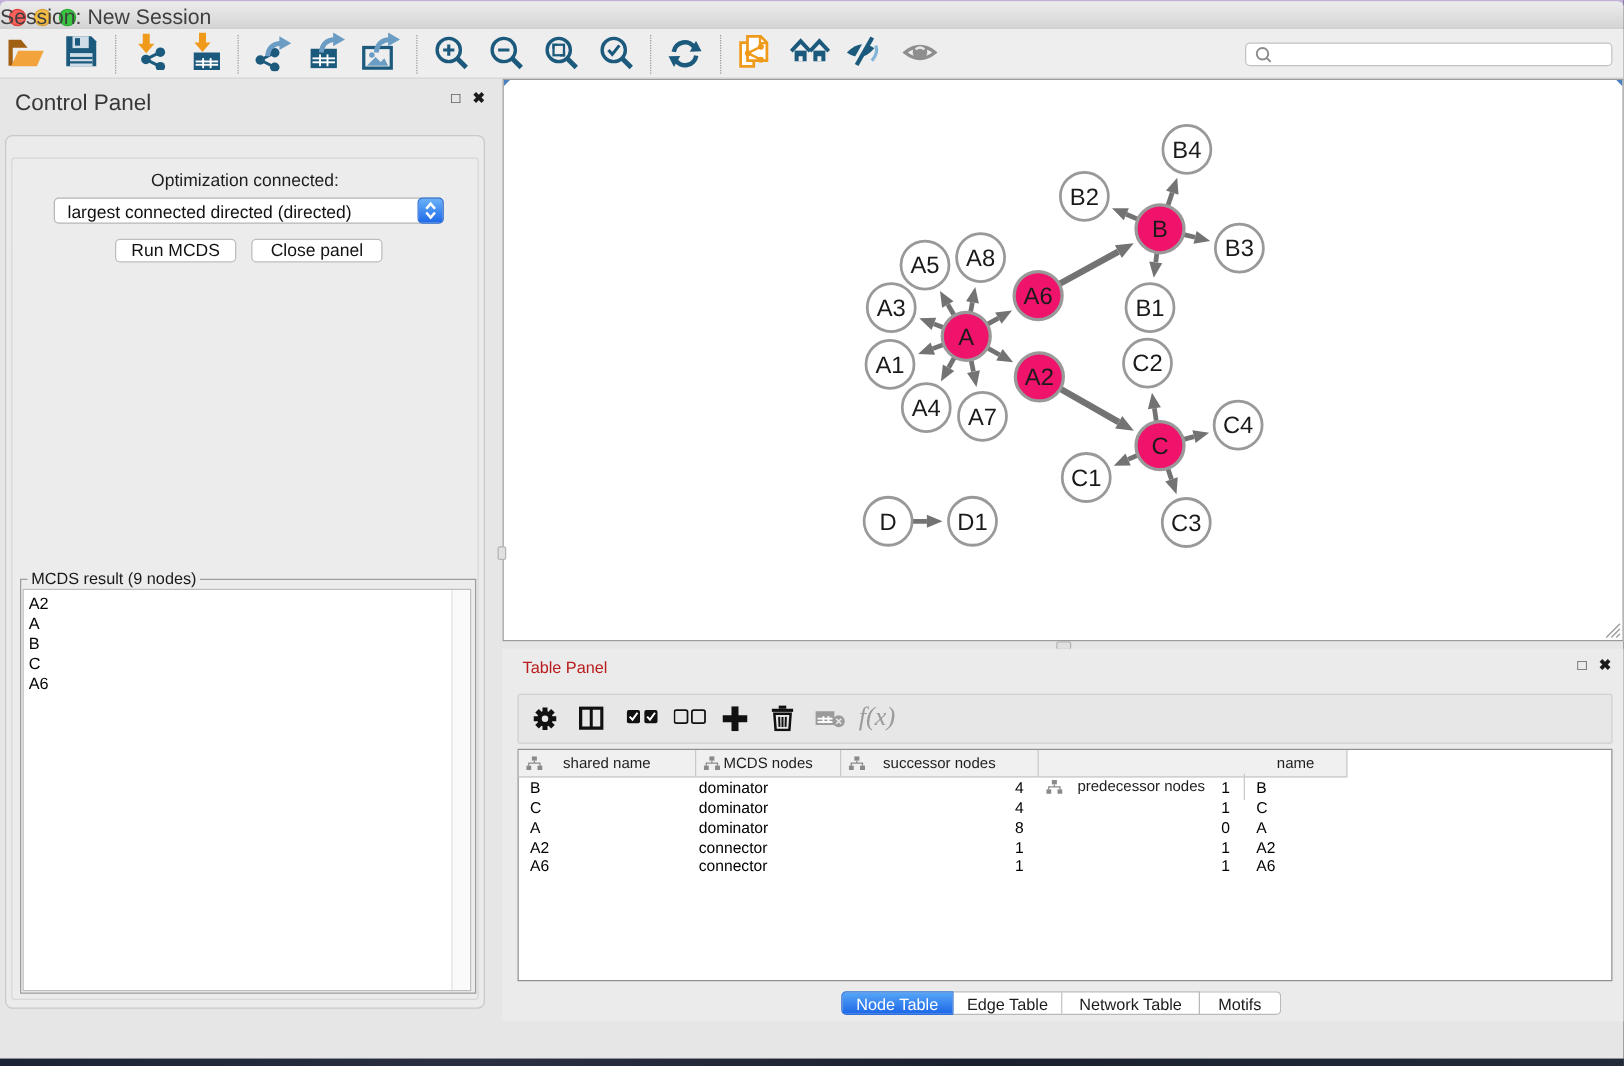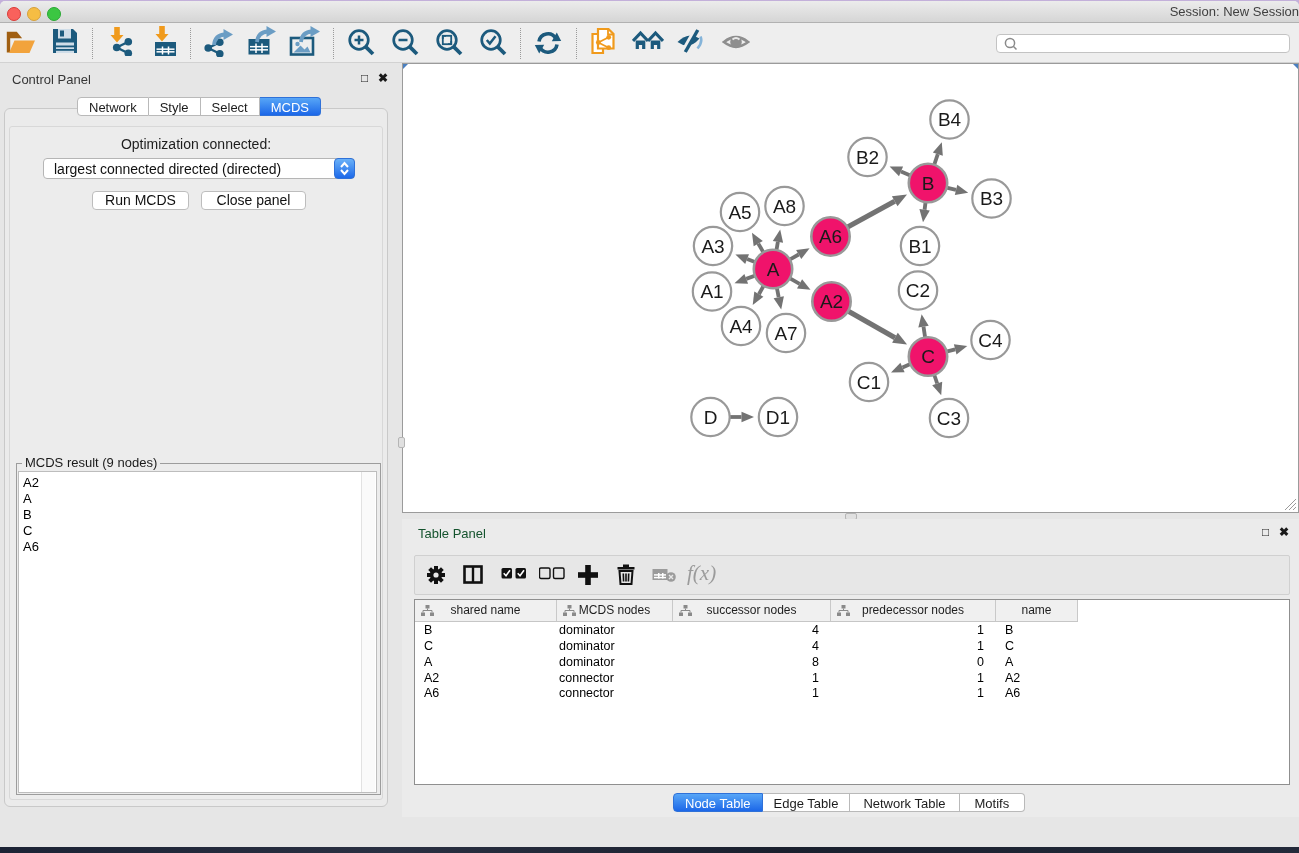--- a/index.html
+++ b/index.html
@@ -2,30 +2,30 @@
 <html><head><meta charset="utf-8">
 <style>
 html,body{margin:0;padding:0;}
 body{width:1299px;height:853px;overflow:hidden;position:relative;
   font-family:"Liberation Sans",sans-serif;background:#10141f;}
 #purple{position:absolute;left:0;top:0;width:1299px;height:6px;background:#c3b0da;}
 #win{position:absolute;left:0;top:1px;width:1299px;height:846px;background:#e6e6e6;
   border-radius:5px 5px 0 0;overflow:hidden;}
 #titlebar{position:absolute;left:0;top:0;width:100%;height:21px;
   background:linear-gradient(#ececec,#d5d5d5);border-bottom:1px solid #b1b1b1;border-radius:5px 5px 0 0;}
-#titlebar .t{position:absolute;left:0;right:0;top:3px;text-align:right;font-size:13px;color:#3f3f3f;}
+#titlebar .t{position:absolute;left:0;right:0;top:3px;text-align:left;font-size:17px;color:#3f3f3f;}
 .light{position:absolute;top:5.5px;width:12px;height:12px;border-radius:50%;}
 #toolbar{position:absolute;left:0;top:22px;width:100%;height:39px;background:#eeeeee;border-bottom:1px solid #d2d2d2;}
 .sep{position:absolute;top:5px;height:31px;width:0;border-left:1px dotted #9a9a9a;}
 .tbi{position:absolute;top:4px;}
 #searchbox{position:absolute;left:996px;top:11px;width:292px;height:17px;background:#fff;
   border:1px solid #c3c3c3;border-radius:4px;}
 
 #cpanel{position:absolute;left:0;top:63px;width:402px;height:753px;background:#e6e6e6;}
-#cpanel .hdr{position:absolute;left:12px;top:8px;font-size:13px;color:#363636;}
+#cpanel .hdr{position:absolute;left:12px;top:8px;font-size:18px;color:#363636;}
 .winbtn{position:absolute;font-size:12px;color:#1a1a1a;font-weight:bold;top:7px;}
 #tabpanel1{position:absolute;left:4px;top:44px;width:382px;height:697px;background:#ebebeb;
   border:1px solid #c9c9c9;border-radius:6px;}
 .seg{position:absolute;display:flex;height:19px;}
 .seg div{border:1px solid #b9b9b9;border-left:none;background:#fff;color:#1c1c1c;
   font-size:13px;text-align:center;line-height:19px;padding:0 11px;white-space:nowrap;}
 .seg div:first-child{border-left:1px solid #b9b9b9;border-radius:4px 0 0 4px;}
 .seg div:last-child{border-radius:0 4px 4px 0;}
 .seg div.sel{background:linear-gradient(#57a6f7,#1c67e8);color:#fff;border-color:#2f71d8;}
 #mcdsinner{position:absolute;left:4px;top:17px;width:372px;height:672px;background:#ececec;
@@ -48,21 +48,21 @@
   border:1px solid #9b9b9b;}
 #nettb{position:absolute;left:0;top:0;width:100%;height:20px;
   background:linear-gradient(#f4f4f4,#d7d7d7);border-bottom:1px solid #a9a9a9;}
 #nettb .t{position:absolute;left:0;right:0;top:3px;text-align:center;font-size:13px;font-weight:bold;color:#2b2b2b;}
 .light2{position:absolute;top:5px;width:10px;height:10px;border-radius:50%;}
 #graph{position:absolute;left:1px;top:21px;}
 .grip{position:absolute;right:1px;bottom:1px;width:13px;height:13px;}
 .handle{position:absolute;background:#e0e0e0;border:1px solid #b5b5b5;border-radius:2px;}
 
 #tpanel{position:absolute;left:402px;top:518px;width:897px;height:298px;background:#ebebeb;}
-#tpanel .hdr{position:absolute;left:16px;top:7px;font-size:13px;color:#14532d;}
+#tpanel .hdr{position:absolute;left:16px;top:7px;font-size:13px;color:#b91c1c;}
 #ttoolbar{position:absolute;left:12px;top:36px;width:874px;height:38px;background:#e7e7e7;
   border:1px solid #d0d0d0;border-radius:2px;}
 #ttable{position:absolute;left:12px;top:80px;width:874px;height:184px;background:#fff;border:1px solid #8f8f8f;}
 #thead{position:absolute;left:0;top:0;height:21px;background:#f0f0f0;border-bottom:1px solid #c6c6c6;}
 .hcell{position:absolute;top:0;height:21px;border-right:1px solid #c9c9c9;}
 .hcell span{position:absolute;left:0;right:0;top:3px;text-align:center;font-size:12px;color:#1e1e1e;}
 .hico{position:absolute;left:6px;top:5px;}
 .trow{position:absolute;font-size:12.5px;color:#000;}
 #bottomtabs{position:absolute;left:271px;top:274px;}
 
@@ -230,26 +230,20 @@
           <div id="listbox">
             <div class="sb"></div>
             <div class="it" style="top:3px;">A2</div>
             <div class="it" style="top:19px;">A</div>
             <div class="it" style="top:35px;">B</div>
             <div class="it" style="top:51px;">C</div>
             <div class="it" style="top:67px;">A6</div>
           </div>
         </div>
       </div>
-    </div>
-    <div class="seg" style="left:77px;top:33px;">
-      <div>Network</div>
-      <div>Style</div>
-      <div>Select</div>
-      <div class="sel">MCDS</div>
     </div>
   </div>
   <div id="netwin">
     <svg style="position:absolute;left:0;top:0;z-index:5" width="5" height="5">
         <path d="M0 0 L5 0 L0 5 Z" fill="#4a7fc0"></path>
       </svg>
     <svg style="position:absolute;right:0;top:0;z-index:5" width="5" height="5">
         <path d="M0 0 L5 0 L5 5 Z" fill="#4a7fc0"></path>
       </svg>
     <svg id="graph" width="893" height="428" font-family="Liberation Sans,sans-serif">
@@ -425,21 +419,21 @@
             <svg class="hico" width="13" height="12">
               <g fill="#8a8a8a">
                 <rect x="4.5" y="0" width="4" height="3.5"></rect>
                 <rect x="0" y="7.5" width="4" height="3.5"></rect>
                 <rect x="9" y="7.5" width="4" height="3.5"></rect>
               </g>
               <path d="M6.5 3.5 L6.5 5.5 M2 7.5 L2 5.5 L11 5.5 L11 7.5" fill="none" stroke="#8a8a8a" stroke-width="1"></path>
             </svg>
             <span>successor nodes</span>
           </div>
-        <div class="hcell" style="left:416px;width:164px;">
+        <div class="hcell" style="left:416px;width:164px;margin-top:19px;">
             <svg class="hico" width="13" height="12">
               <g fill="#8a8a8a">
                 <rect x="4.5" y="0" width="4" height="3.5"></rect>
                 <rect x="0" y="7.5" width="4" height="3.5"></rect>
                 <rect x="9" y="7.5" width="4" height="3.5"></rect>
               </g>
               <path d="M6.5 3.5 L6.5 5.5 M2 7.5 L2 5.5 L11 5.5 L11 7.5" fill="none" stroke="#8a8a8a" stroke-width="1"></path>
             </svg>
             <span>predecessor nodes</span>
           </div>

